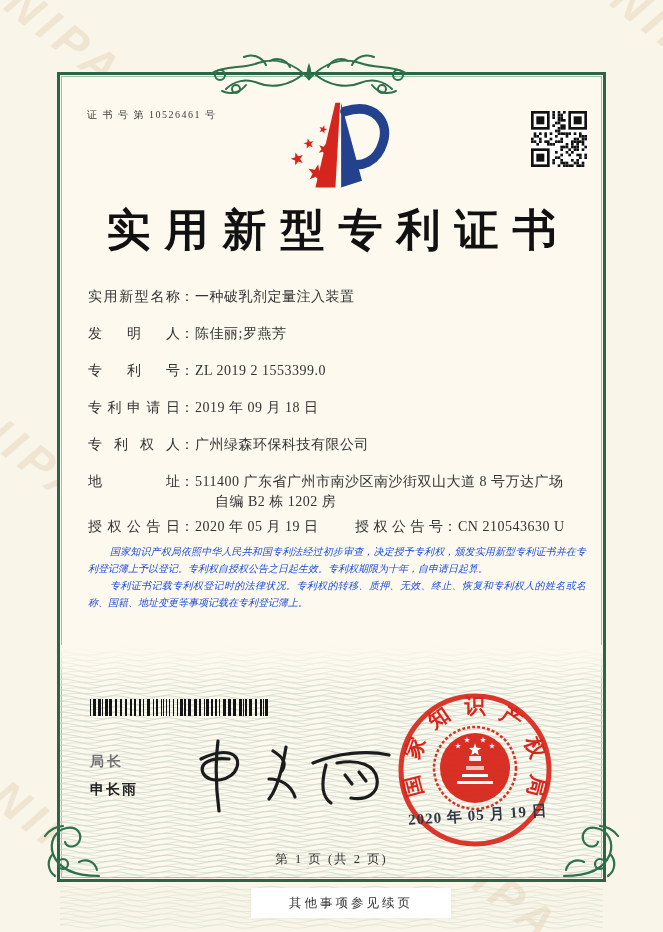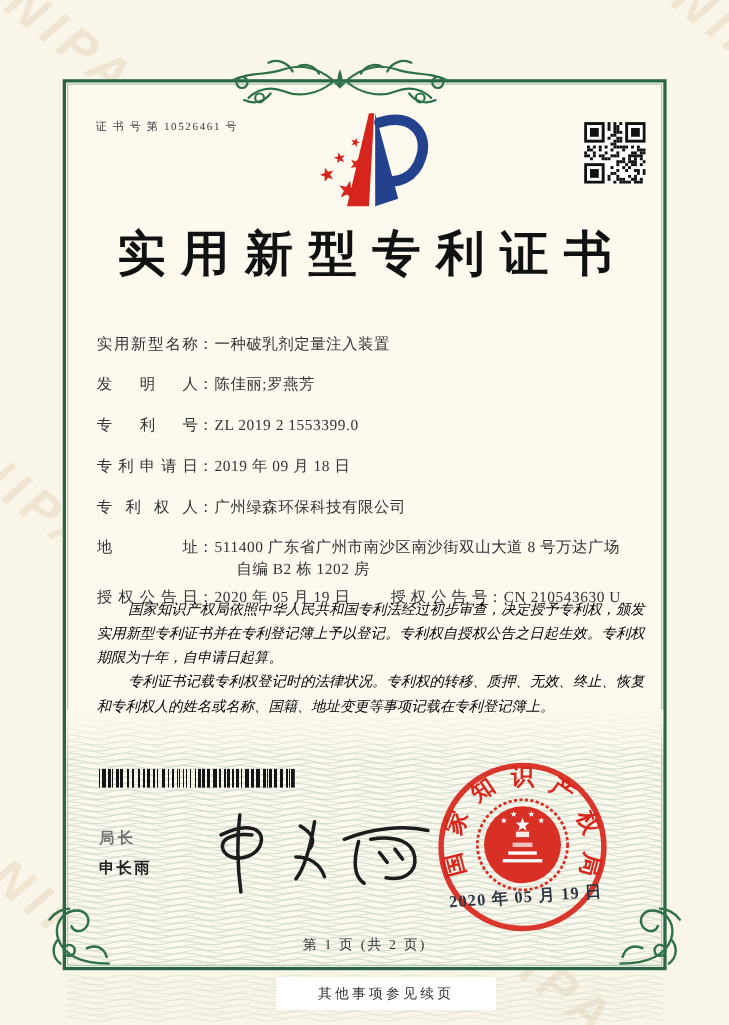--- a/index.html
+++ b/index.html
@@ -14,29 +14,29 @@
   #frame{position:absolute;left:57px;top:72px;width:543px;height:804px;
          border:3px solid #2b6548;background:#fdf9ef;}
   #frame-inner{position:absolute;left:1px;top:1px;right:1px;bottom:1px;
          border:1px solid #9fc0aa;}
 
   .abs{position:absolute;}
   #cert-no{left:87px;top:108px;font-size:10px;color:#3b3b3b;letter-spacing:1.5px;}
   #title{left:57px;top:201px;width:549px;text-align:center;font-size:44px;font-weight:bold;
          color:#111;letter-spacing:14px;text-indent:14px;}
 
-  .frow{left:88px;width:520px;font-size:14px;color:#333;white-space:nowrap;margin-top:16px;}
+  .frow{left:88px;width:520px;font-size:14px;color:#333;white-space:nowrap;}
   .flabel{display:inline-block;width:92px;text-align:justify;text-align-last:justify;
           vertical-align:bottom;color:#333;}
   .colon{display:inline-block;width:15px;}
   .fval{letter-spacing:0.5px;}
   .addr2{display:block;margin-left:127px;margin-top:2px;}
 
-  #body-text{left:88px;top:543px;width:498px;font-size:13px;line-height:1.7;
-             color:#000000;font-style:italic;text-align:justify;}
+  #body-text{left:88px;top:543px;width:498px;font-size:10px;line-height:1.7;
+             color:#1d4ed8;font-style:italic;text-align:justify;}
   #body-text p{margin:0;text-indent:2.2em;}
 
   #wave-band{left:60px;top:645px;width:543px;height:234px;overflow:hidden;}
   #wave-fade{left:60px;top:645px;width:543px;height:46px;
              background:linear-gradient(#fdf9ef,rgba(253,249,239,0));}
   #wave-bottom{left:60px;top:885px;width:543px;height:44px;overflow:hidden;opacity:.6;}
 
   #barcode{left:90px;top:699px;width:178px;height:17px;}
 
   #director-label{left:90px;top:753px;font-size:14px;letter-spacing:3px;color:#737373;

